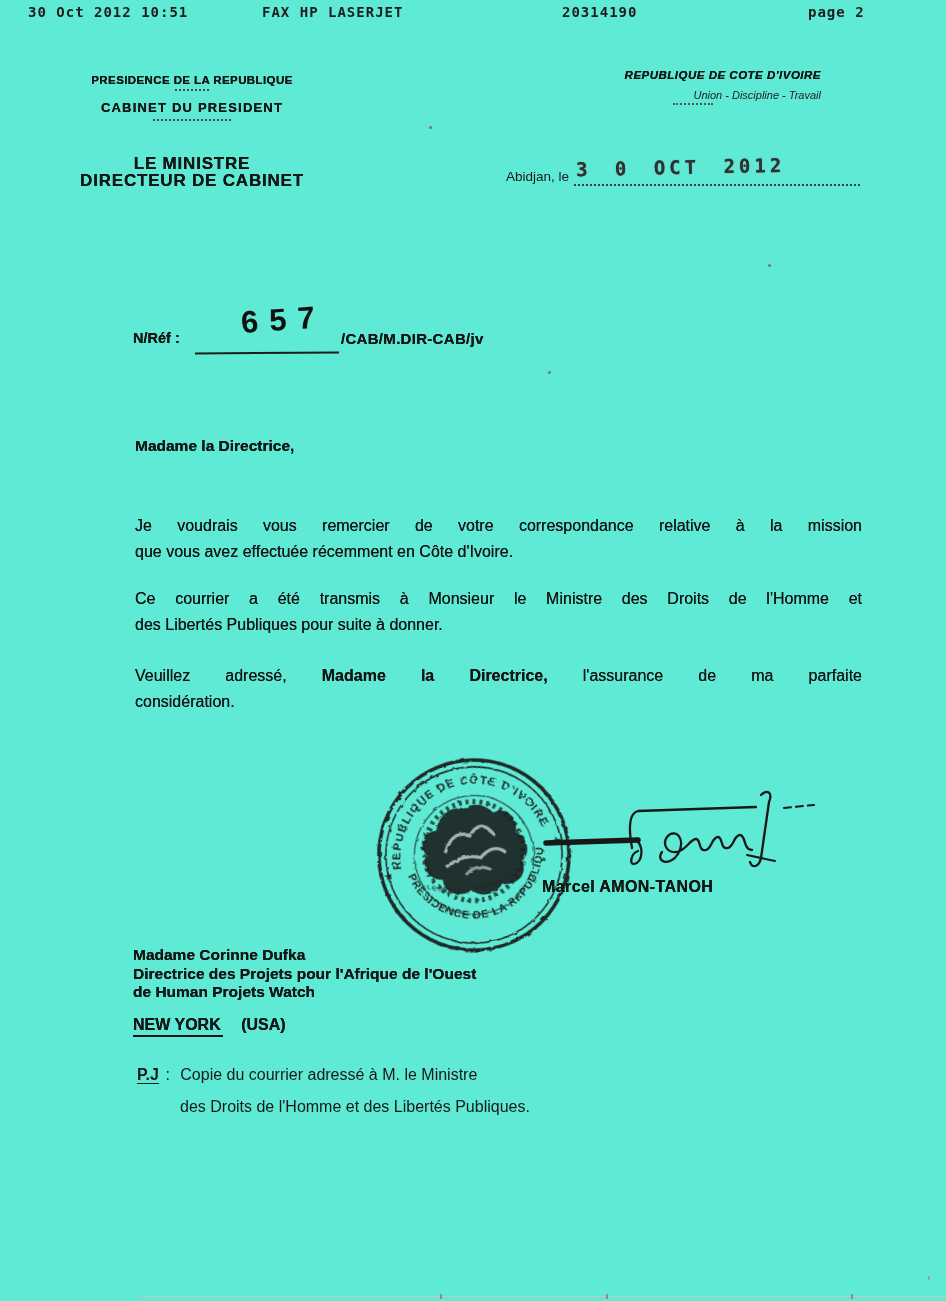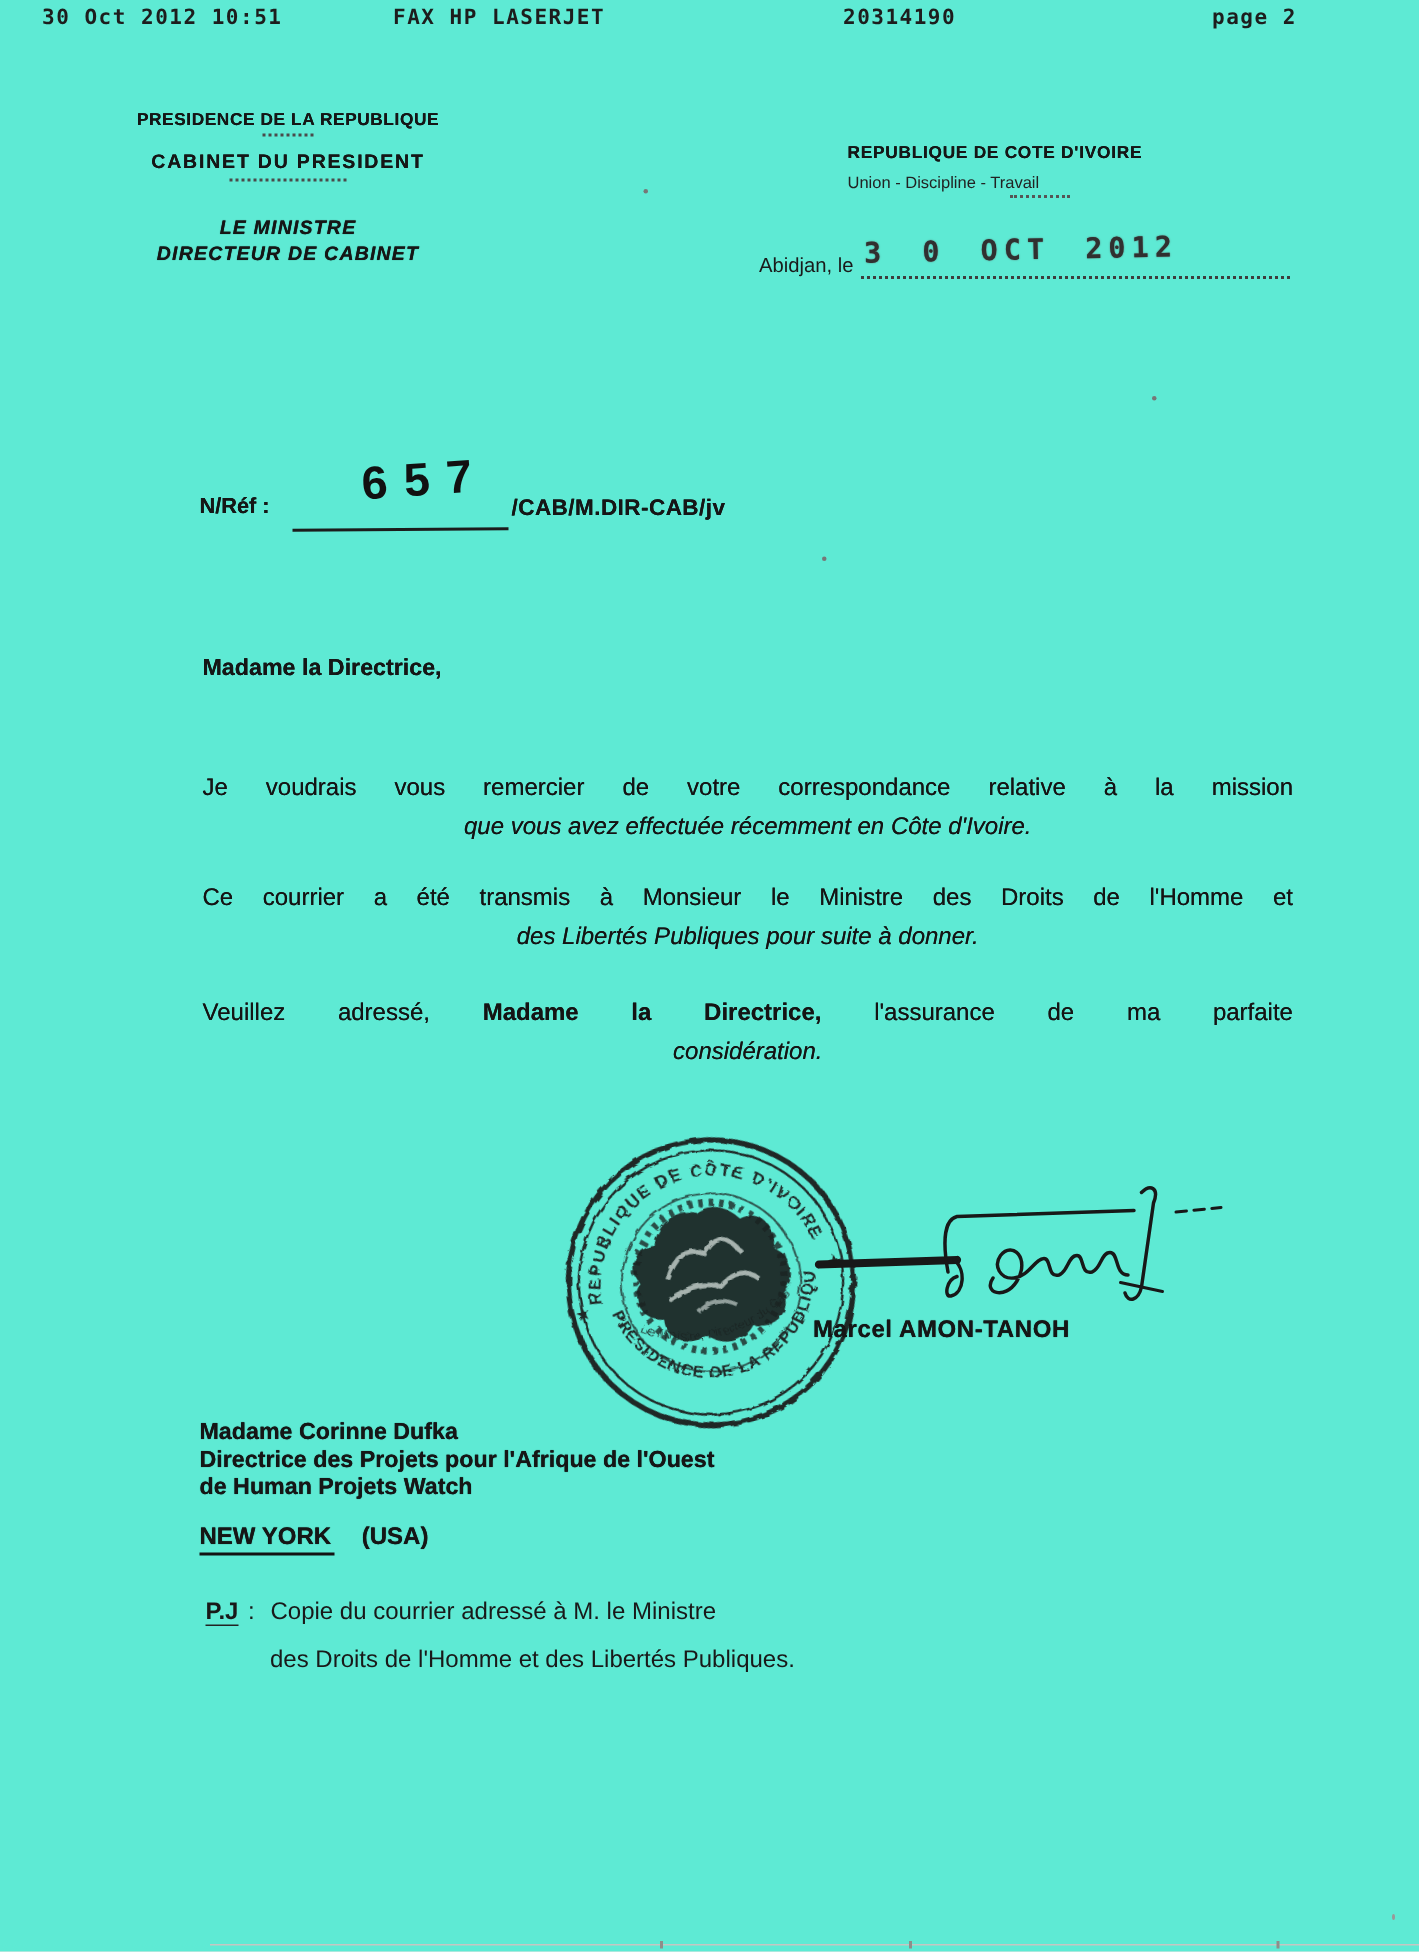--- a/index.html
+++ b/index.html
@@ -22,22 +22,22 @@
   }
   .fax-header span{position:absolute;top:0;white-space:nowrap;}
   .fx-dt{left:28px;} .fx-dev{left:262px;} .fx-num{left:562px;} .fx-pg{left:808px;}
 
   
   .lh-left{position:absolute;left:57px;top:74px;width:270px;text-align:center;}
   .lh-left .l1{font-size:11.5px;font-weight:bold;letter-spacing:.4px;text-shadow:0 0 .4px #000;}
   .lh-sep-sm{width:34px;margin:3px auto 0;border-bottom:2px dotted #4a4a4a;height:1px;}
   .lh-left .l2{font-size:13px;font-weight:bold;letter-spacing:1.2px;margin-top:9px;text-shadow:0 0 .4px #000;}
   .lh-sep-md{width:78px;margin:4px auto 0;border-bottom:2px dotted #4a4a4a;height:1px;}
-  .lh-left .minister{margin-top:22px;font-size:13px;font-weight:bold;letter-spacing:.8px;line-height:17px;text-shadow:0 0 .5px #000;font-style:italic;}
-  .lh-right{position:absolute;left:565px;top:96px;width:256px;text-align:left;}
+  .lh-left .minister{margin-top:34px;font-size:17px;font-weight:bold;letter-spacing:.8px;line-height:17px;text-shadow:0 0 .5px #000;}
+  .lh-right{position:absolute;left:565px;top:69px;width:256px;text-align:right;font-style:italic;}
   .lh-right .country{font-size:11.5px;font-weight:bold;letter-spacing:.5px;text-shadow:0 0 .4px #000;}
   .lh-right .motto{font-size:11px;margin-top:8px;color:#222;}
   .lh-sep-xs{width:40px;margin:2px auto 0;border-bottom:2px dotted #555;height:1px;}
   .abidjan{position:absolute;left:506px;top:169px;font-size:13.5px;color:#1a1a1a;white-space:nowrap;}
   .dotline{position:absolute;left:574px;top:172px;width:286px;height:14px;border-bottom:2px dotted #3d3d3d;}
   .date-stamp{
     position:absolute;left:576px;top:156px;
     font-family:"DejaVu Sans Mono",monospace;
     font-size:19px;font-weight:bold;color:#303030;
     letter-spacing:4px;word-spacing:8px;white-space:nowrap;
@@ -55,21 +55,21 @@
     letter-spacing:11px;transform:rotate(-4deg);white-space:nowrap;
   }
   .ref-suffix{position:absolute;left:208px;top:12px;font-size:15px;font-weight:bold;letter-spacing:.3px;text-shadow:0 0 .4px #000;}
 
   
   .salutation{position:absolute;left:135px;top:437px;font-size:15.5px;font-weight:bold;text-shadow:0 0 .4px #000;}
   .body-text{position:absolute;left:135px;top:513px;width:727px;font-size:16px;line-height:26px;color:#141414;text-shadow:0 0 .35px #222;}
   .para{margin:0 0 21px 0;}
   .para.p2{margin-bottom:25px;}
   .jline{text-align:justify;text-align-last:justify;}
-  .lline{text-align:center;font-style:italic;}
+  .lline{text-align:left;}
   .b{font-weight:bold;}
 
   
   .stamp{position:absolute;left:375px;top:756px;width:198px;height:198px;transform:rotate(-12deg);opacity:.94;}
   .signature{position:absolute;left:540px;top:766px;width:290px;height:125px;}
   .sig-name{position:absolute;left:542px;top:878px;font-size:16px;font-weight:bold;letter-spacing:.4px;text-shadow:0 0 .5px #000;white-space:nowrap;}
 
   
   .recipient{position:absolute;left:133px;top:946px;font-size:15.5px;font-weight:bold;line-height:18.5px;text-shadow:0 0 .5px #000;}
   .recipient .rl{margin-bottom:0;}

